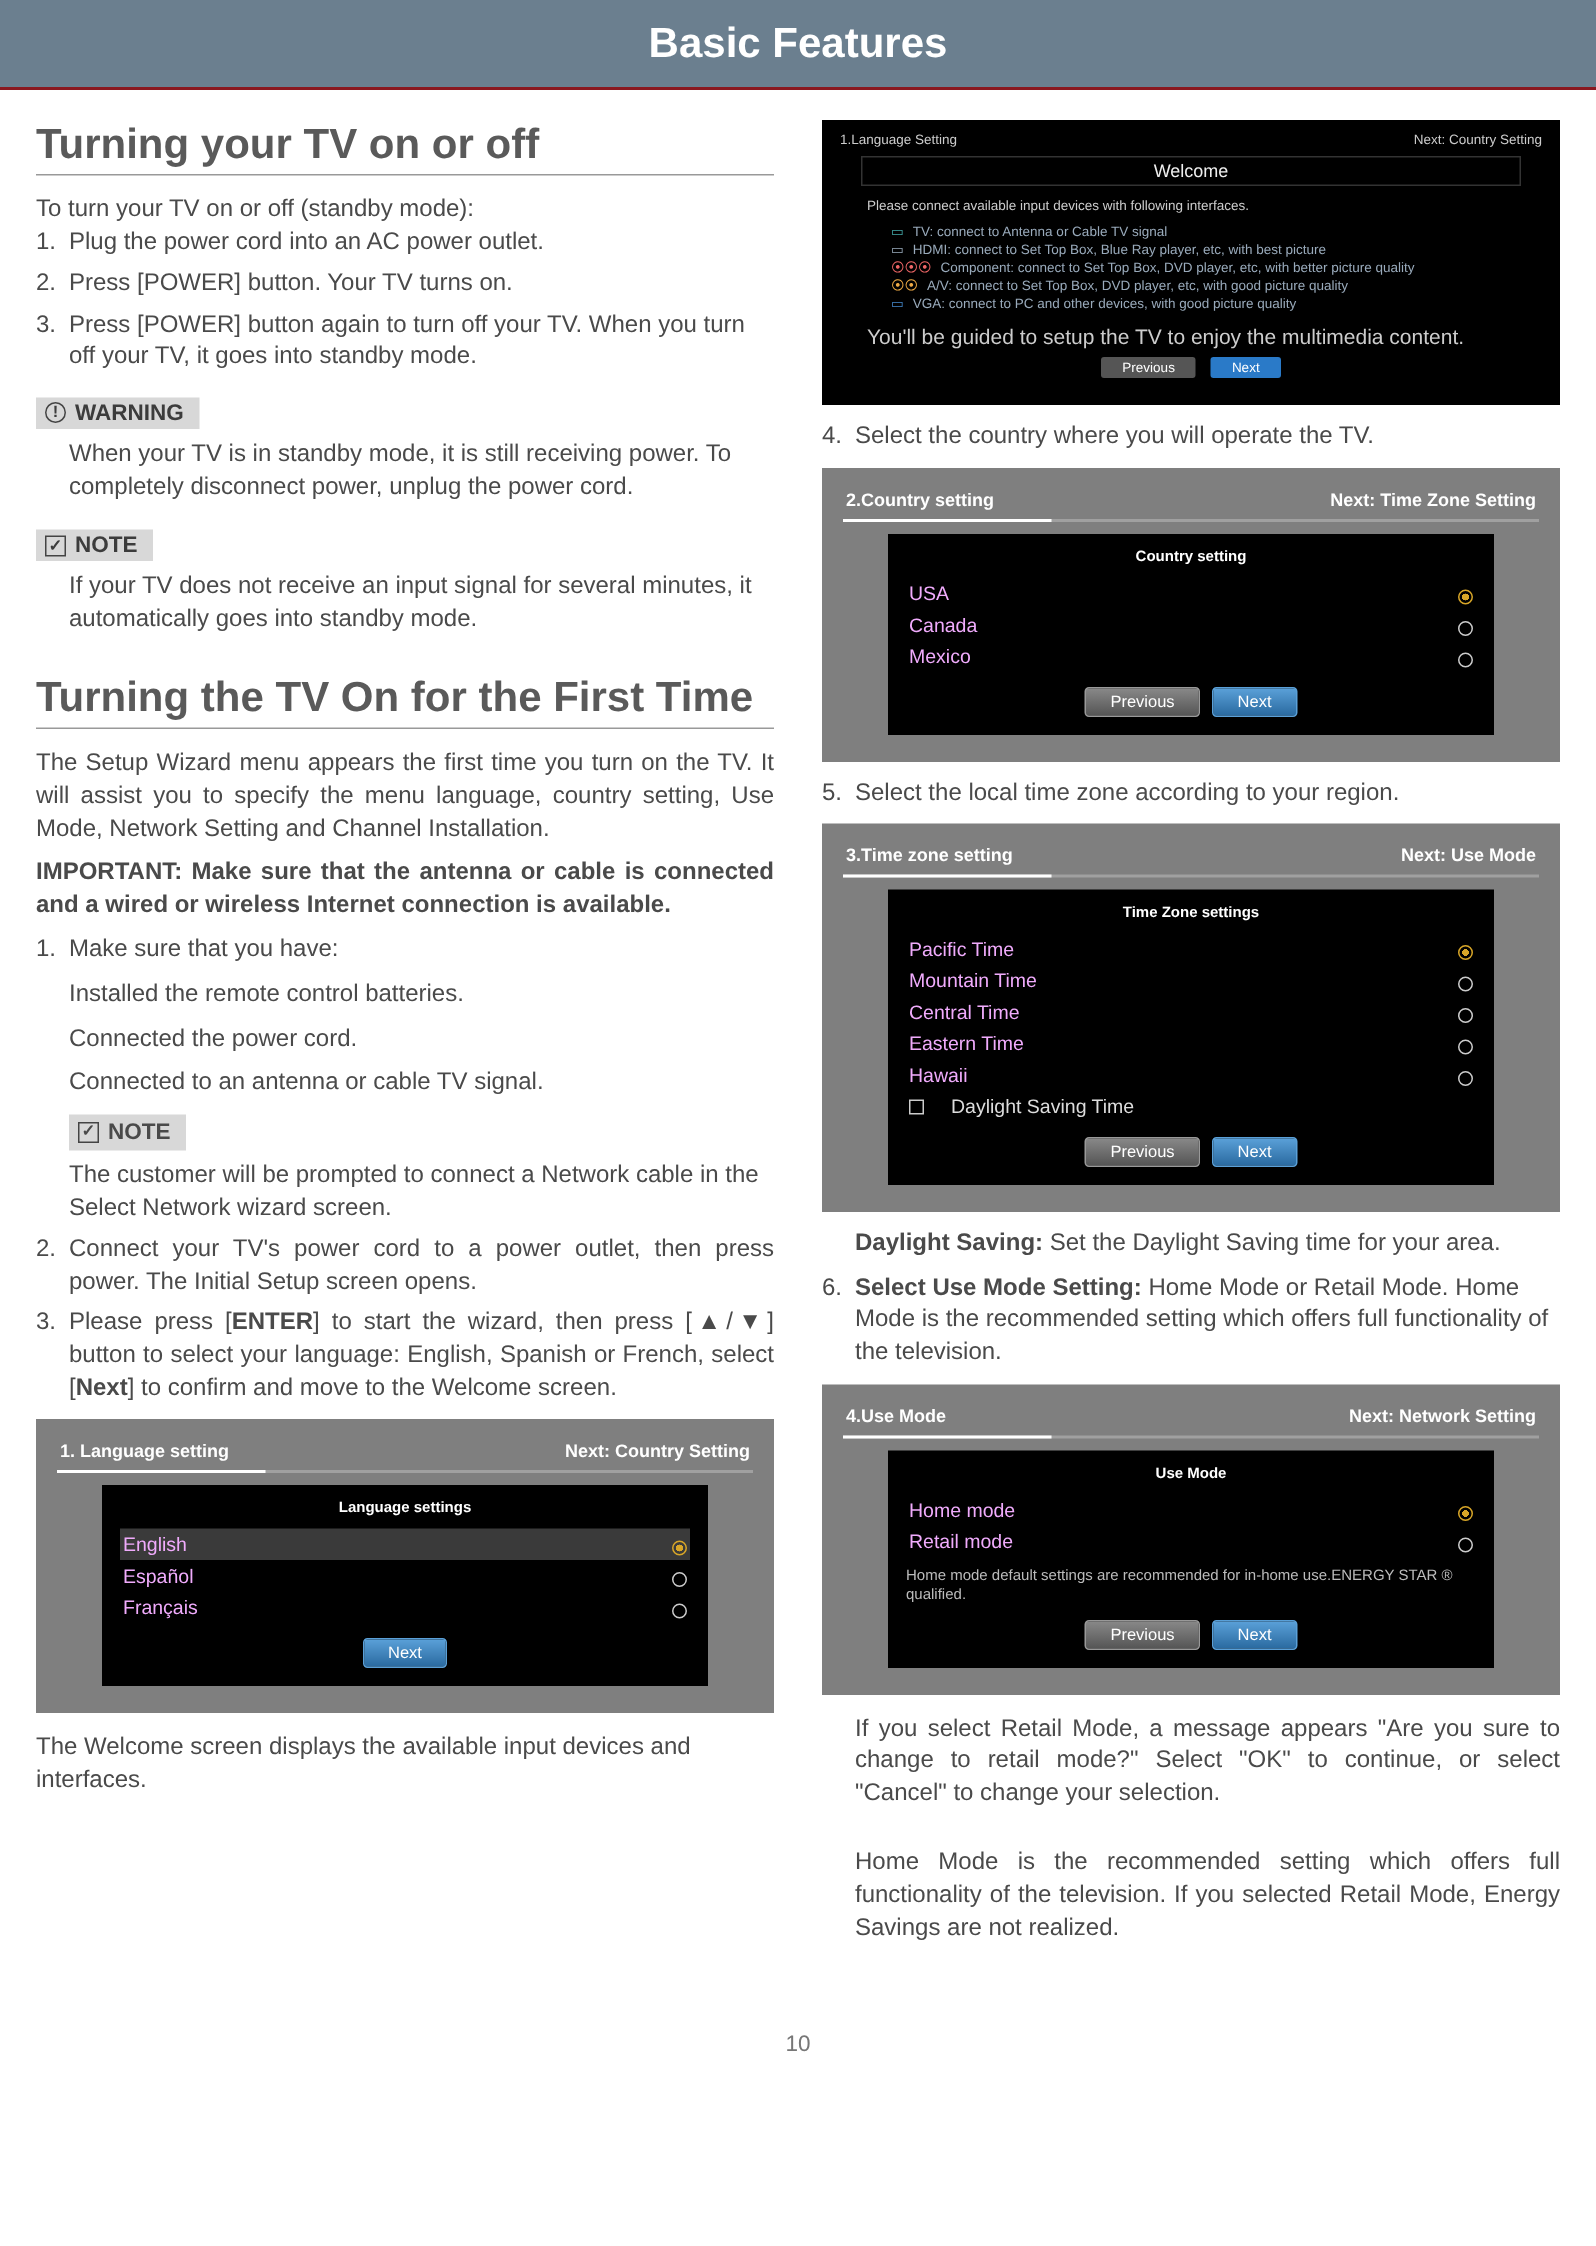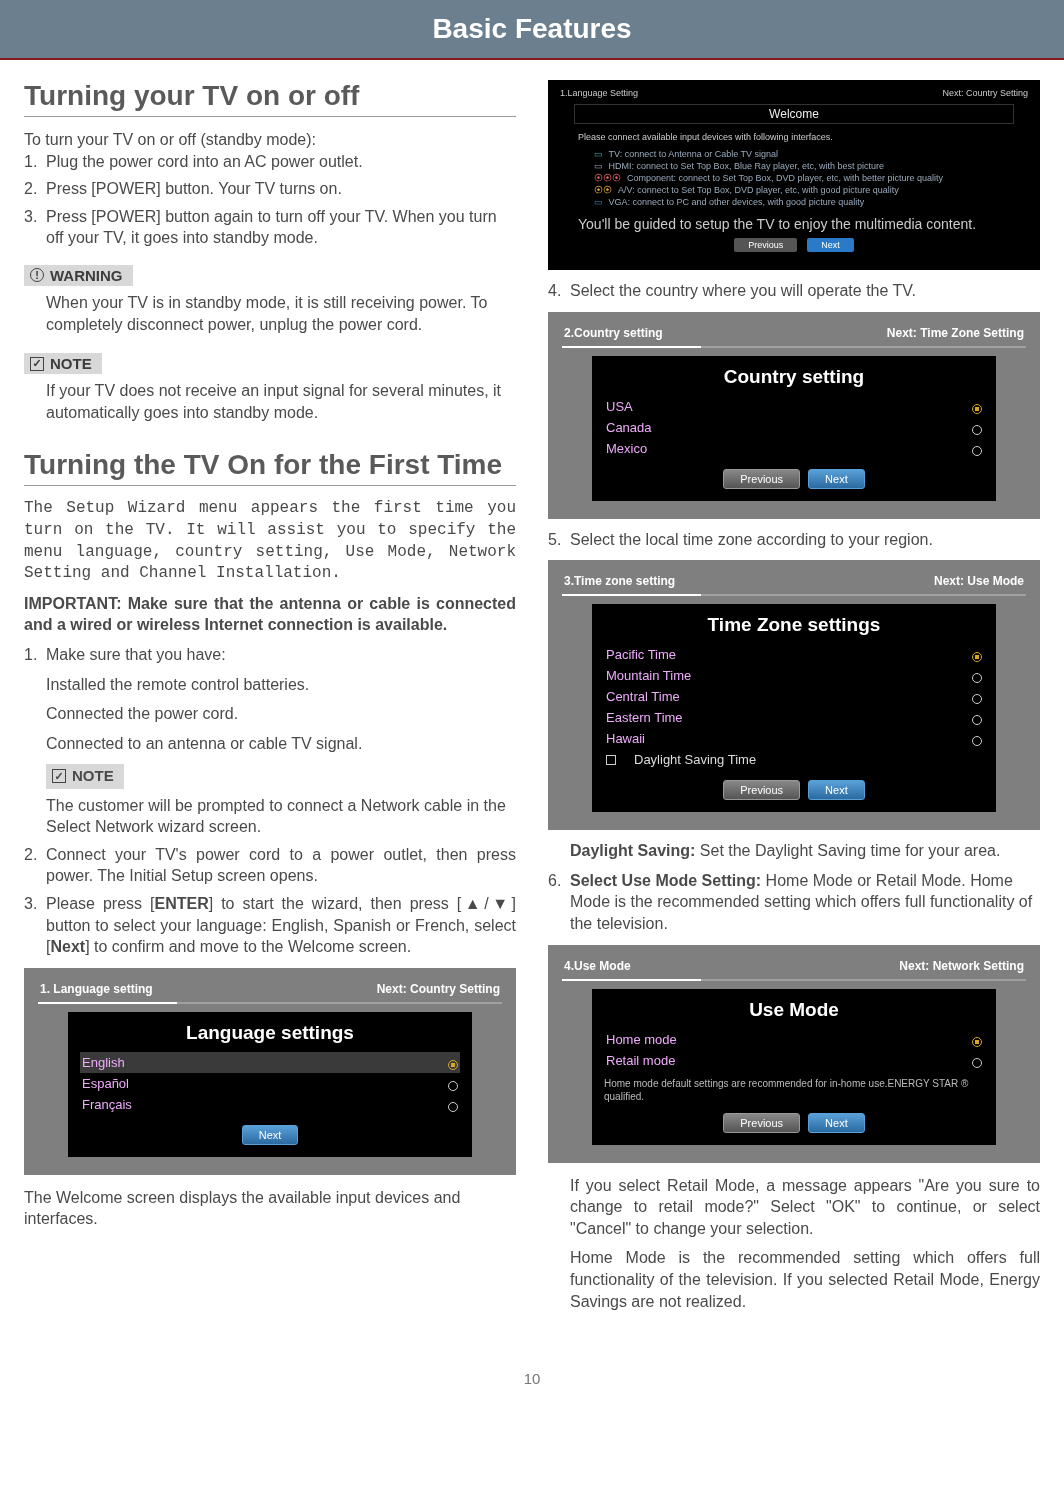--- a/index.html
+++ b/index.html
@@ -13,21 +13,21 @@
   ol.numlist > li { display: flex; margin-bottom: 6px; }
   ol.numlist > li > .num { width: 22px; flex-shrink: 0; }
   .tag-box { display: inline-flex; align-items: center; background: #d8d8d8; padding: 2px 10px 2px 6px; font-weight: bold; font-size: 15px; margin: 10px 0 6px 0; gap: 6px; }
   .indent-block { padding-left: 22px; margin-bottom: 8px; }
   .bold { font-weight: bold; }
   .wizard-panel { background: #7f7f7f; padding: 14px 14px 18px 14px; margin-top: 10px; }
   .wizard-head { display: flex; justify-content: space-between; color: #fff; font-size: 12px; font-weight: bold; padding: 0 2px 6px 2px; }
   .wizard-hr { height: 2px; background: #a0a0a0; margin-bottom: 8px; position: relative; }
   .wizard-hr::before { content:""; position:absolute; left:0; top:0; width:30%; height:2px; background:#fff; }
   .wizard-box { background: #000; margin: 0 30px; padding: 10px 12px 12px 12px; }
-  .wizard-title { color: #fff; font-weight: bold; text-align: center; font-size: 19px; margin-bottom: 8px; }
+  .wizard-title { color: #fff; font-weight: bold; text-align: center; font-size: 10px; margin-bottom: 8px; }
   .option-row { display: flex; justify-content: space-between; align-items: flex-end; color: #f0abfc; font-size: 13px; padding: 3px 2px; }
   .option-row.sel { background: #3a3a3a; }
   .radio { width: 10px; height: 10px; border: 1px solid #ccc; border-radius: 50%; display: inline-block; }
   .radio.selected { background: radial-gradient(circle, #d8a628 40%, transparent 42%); border-color: #d8a628; }
   .subtext { color: #bbb; font-size: 10px; line-height: 1.3; margin-top: 6px; }
   .btn-row { display: flex; justify-content: center; gap: 8px; margin-top: 10px; }
   .wbtn { background: linear-gradient(#888,#555); color: #fff; font-size: 11px; padding: 3px 16px; border-radius: 3px; border: 1px solid #999; }
   .wbtn.primary { background: linear-gradient(#5aa0d8,#2a6aa0); border-color:#5aa0d8; }
   .checkbox-row { display:flex; align-items:center; gap:18px; color:#ddd; font-size:13px; padding:3px 2px; }
   .checkbox { width:10px; height:10px; border:1px solid #ccc; display:inline-block; }
@@ -79,21 +79,21 @@
     </div>
     <p class="indent-block">When your TV is in standby mode, it is still receiving power. To completely disconnect power, unplug the power cord.</p>
 
     <div class="tag-box">
       <span class="note-icon">✓</span>
       <span>NOTE</span>
     </div>
     <p class="indent-block">If your TV does not receive an input signal for several minutes, it automatically goes into standby mode.</p>
 
     <h1 style="margin-top:26px;">Turning the TV On for the First Time</h1>
-    <p style="text-align:justify;font-family:Liberation Mono, monospace;">The Setup Wizard menu appears the first time you turn on the TV. It will assist you to specify the menu language, country setting, Use Mode, Network Setting and Channel Installation.</p>
+    <p style="text-align:justify;">The Setup Wizard menu appears the first time you turn on the TV. It will assist you to specify the menu language, country setting, Use Mode, Network Setting and Channel Installation.</p>
     <p class="bold" style="margin-top:8px; text-align:justify;">IMPORTANT: Make sure that the antenna or cable is connected and a wired or wireless Internet connection is available.</p>
 
     <ol class="numlist" style="margin-top:8px;">
       <li>
           <span class="num">1.</span>
         <div style="flex:1;">
           <span>Make sure that you have:</span>
           <p style="margin-top:8px;">Installed the remote control batteries.</p>
           <p style="margin-top:8px;">Connected the power cord.</p>
           <p style="margin-top:8px;">Connected to an antenna or cable TV signal.</p>
@@ -291,18 +291,18 @@
           </div>
         <div class="subtext">Home mode default settings are recommended for in-home use.ENERGY STAR ® qualified.</div>
         <div class="btn-row">
           <span class="wbtn">Previous</span>
           <span class="wbtn primary">Next</span>
         </div>
       </div>
     </div>
 
     <p class="indent-block" style="margin-top:12px; text-align:justify;">If you select Retail Mode, a message appears "Are you sure to change to retail mode?" Select "OK" to continue, or select "Cancel" to change your selection.</p>
-    <p class="indent-block" style="margin-top:8px; text-align:justify;">Home Mode is the recommended setting which offers full functionality of the television. If you selected Retail Mode, Energy Savings are not realized.</p>
+    <p class="indent-block" style="margin-top:25px; text-align:justify;">Home Mode is the recommended setting which offers full functionality of the television. If you selected Retail Mode, Energy Savings are not realized.</p>
 
   </div>
 </div>
 
 <div class="page-num">10</div>
 
 </body></html>

